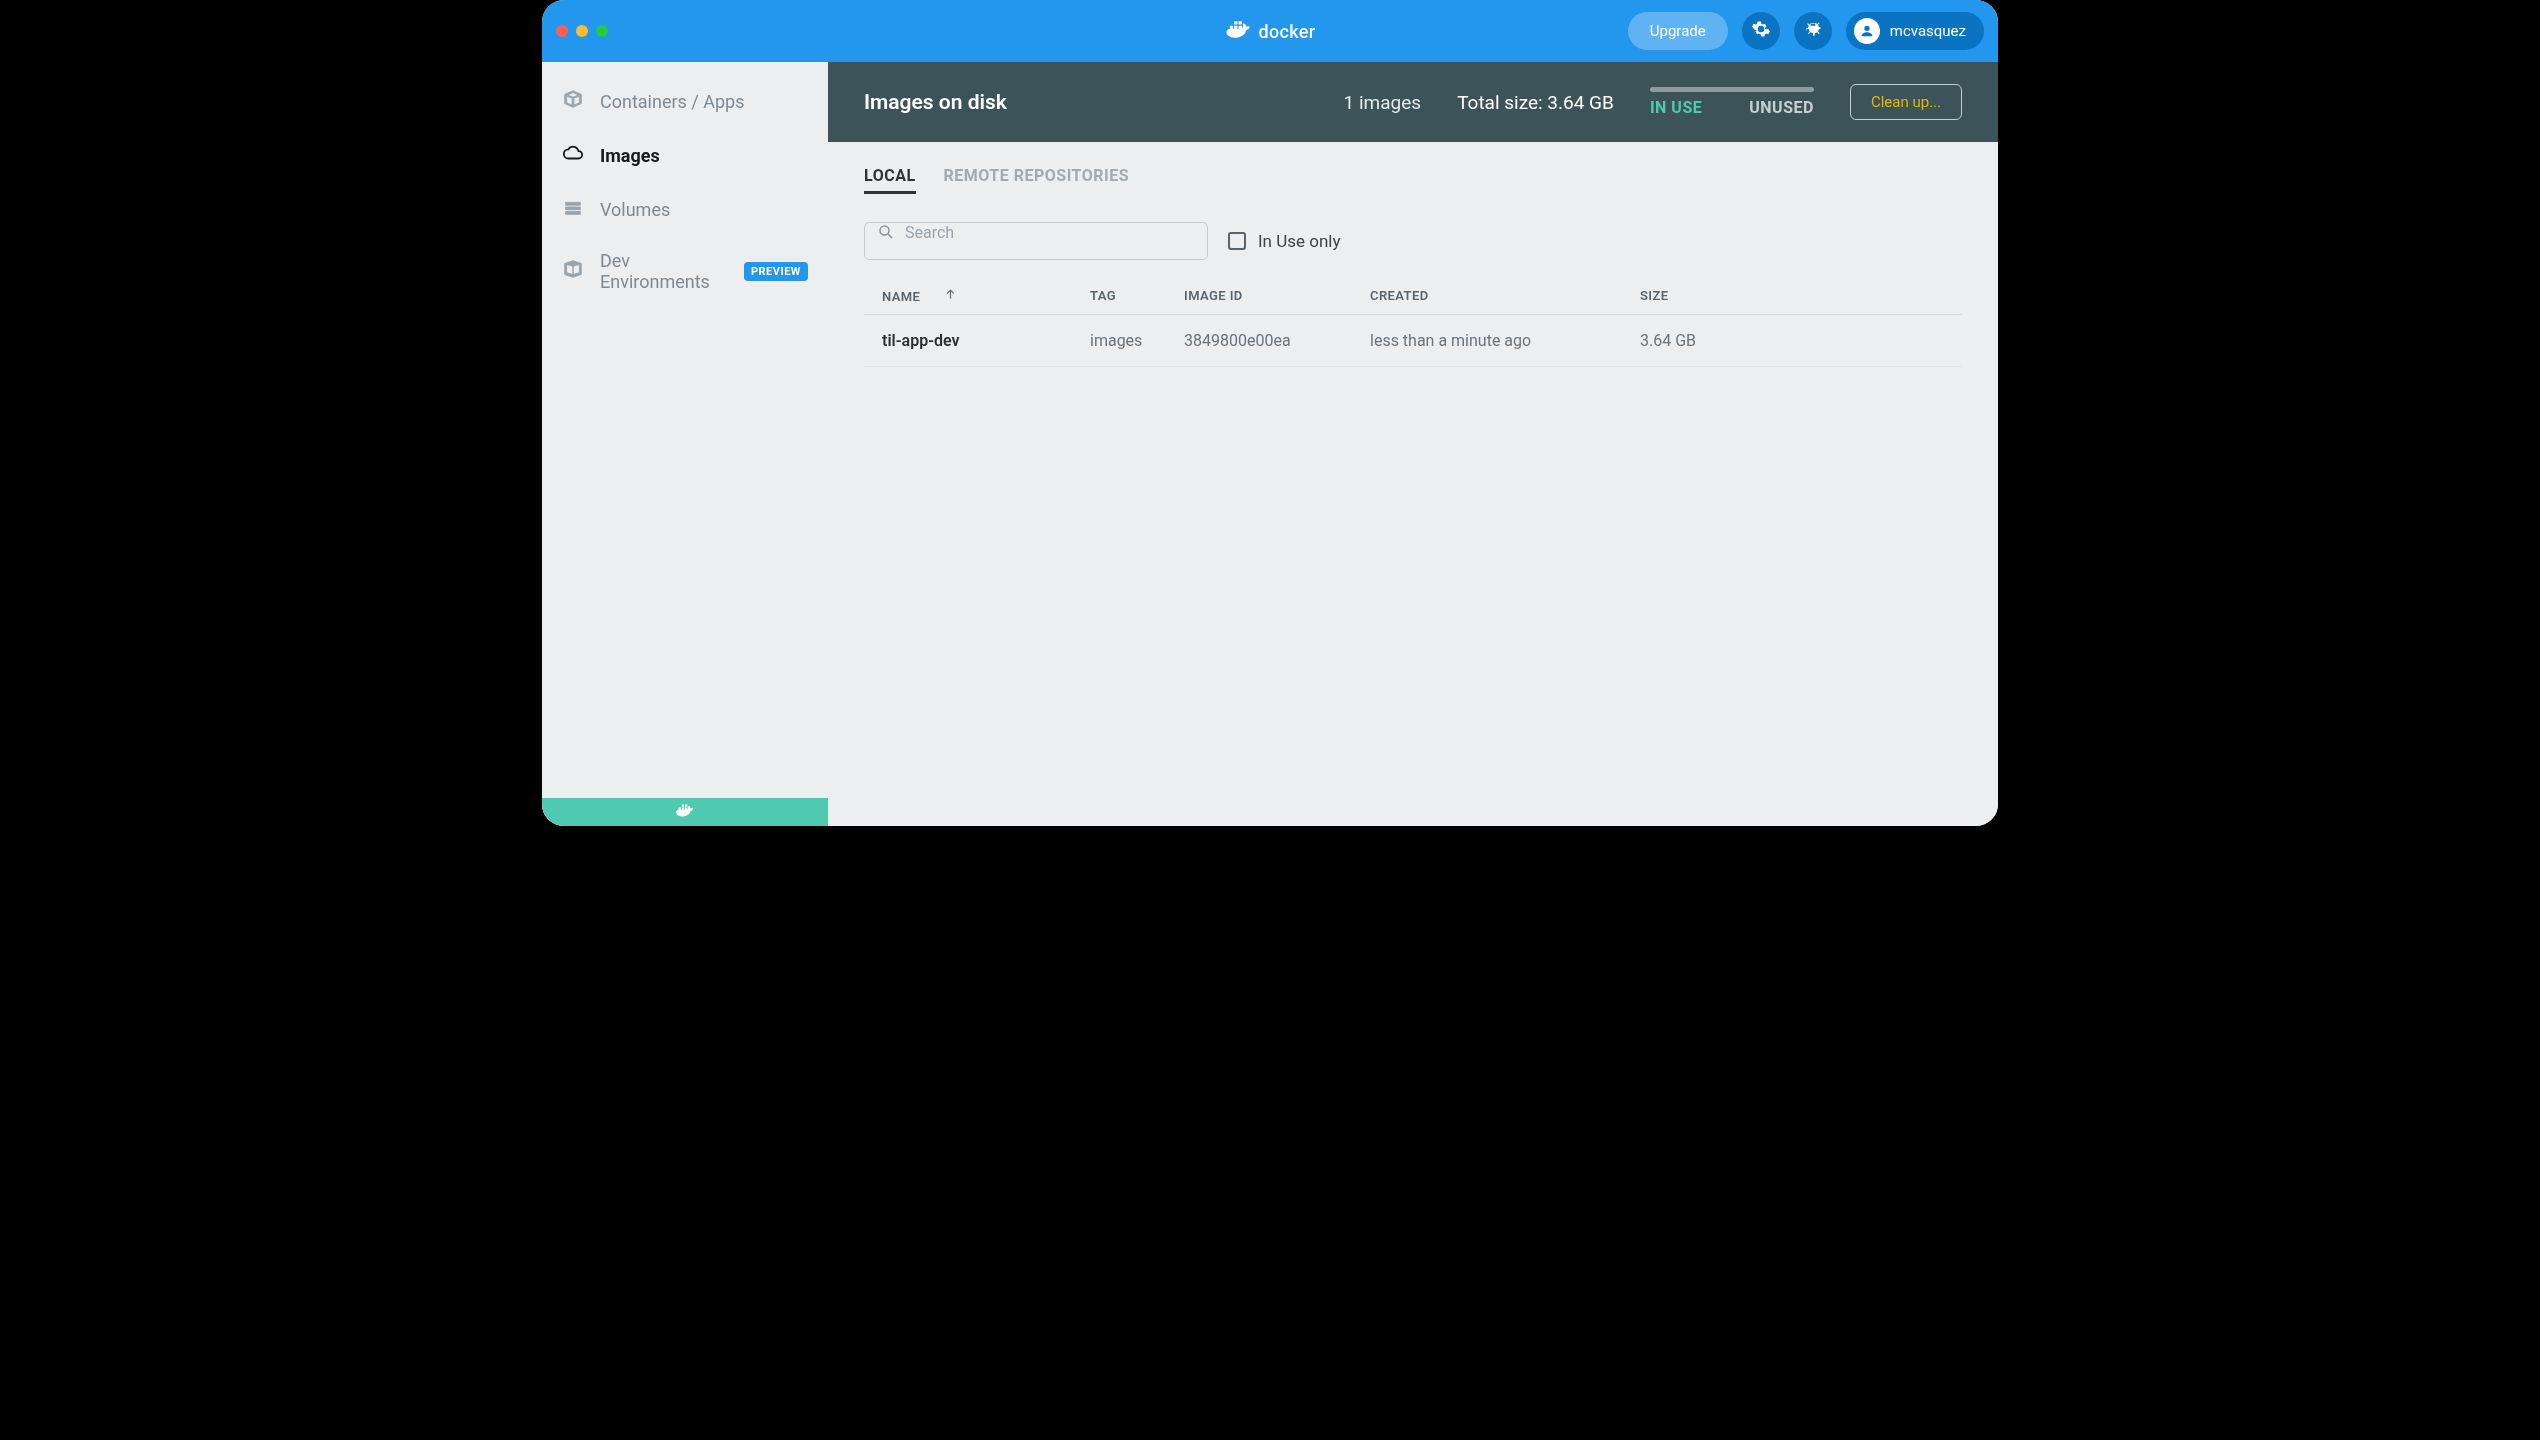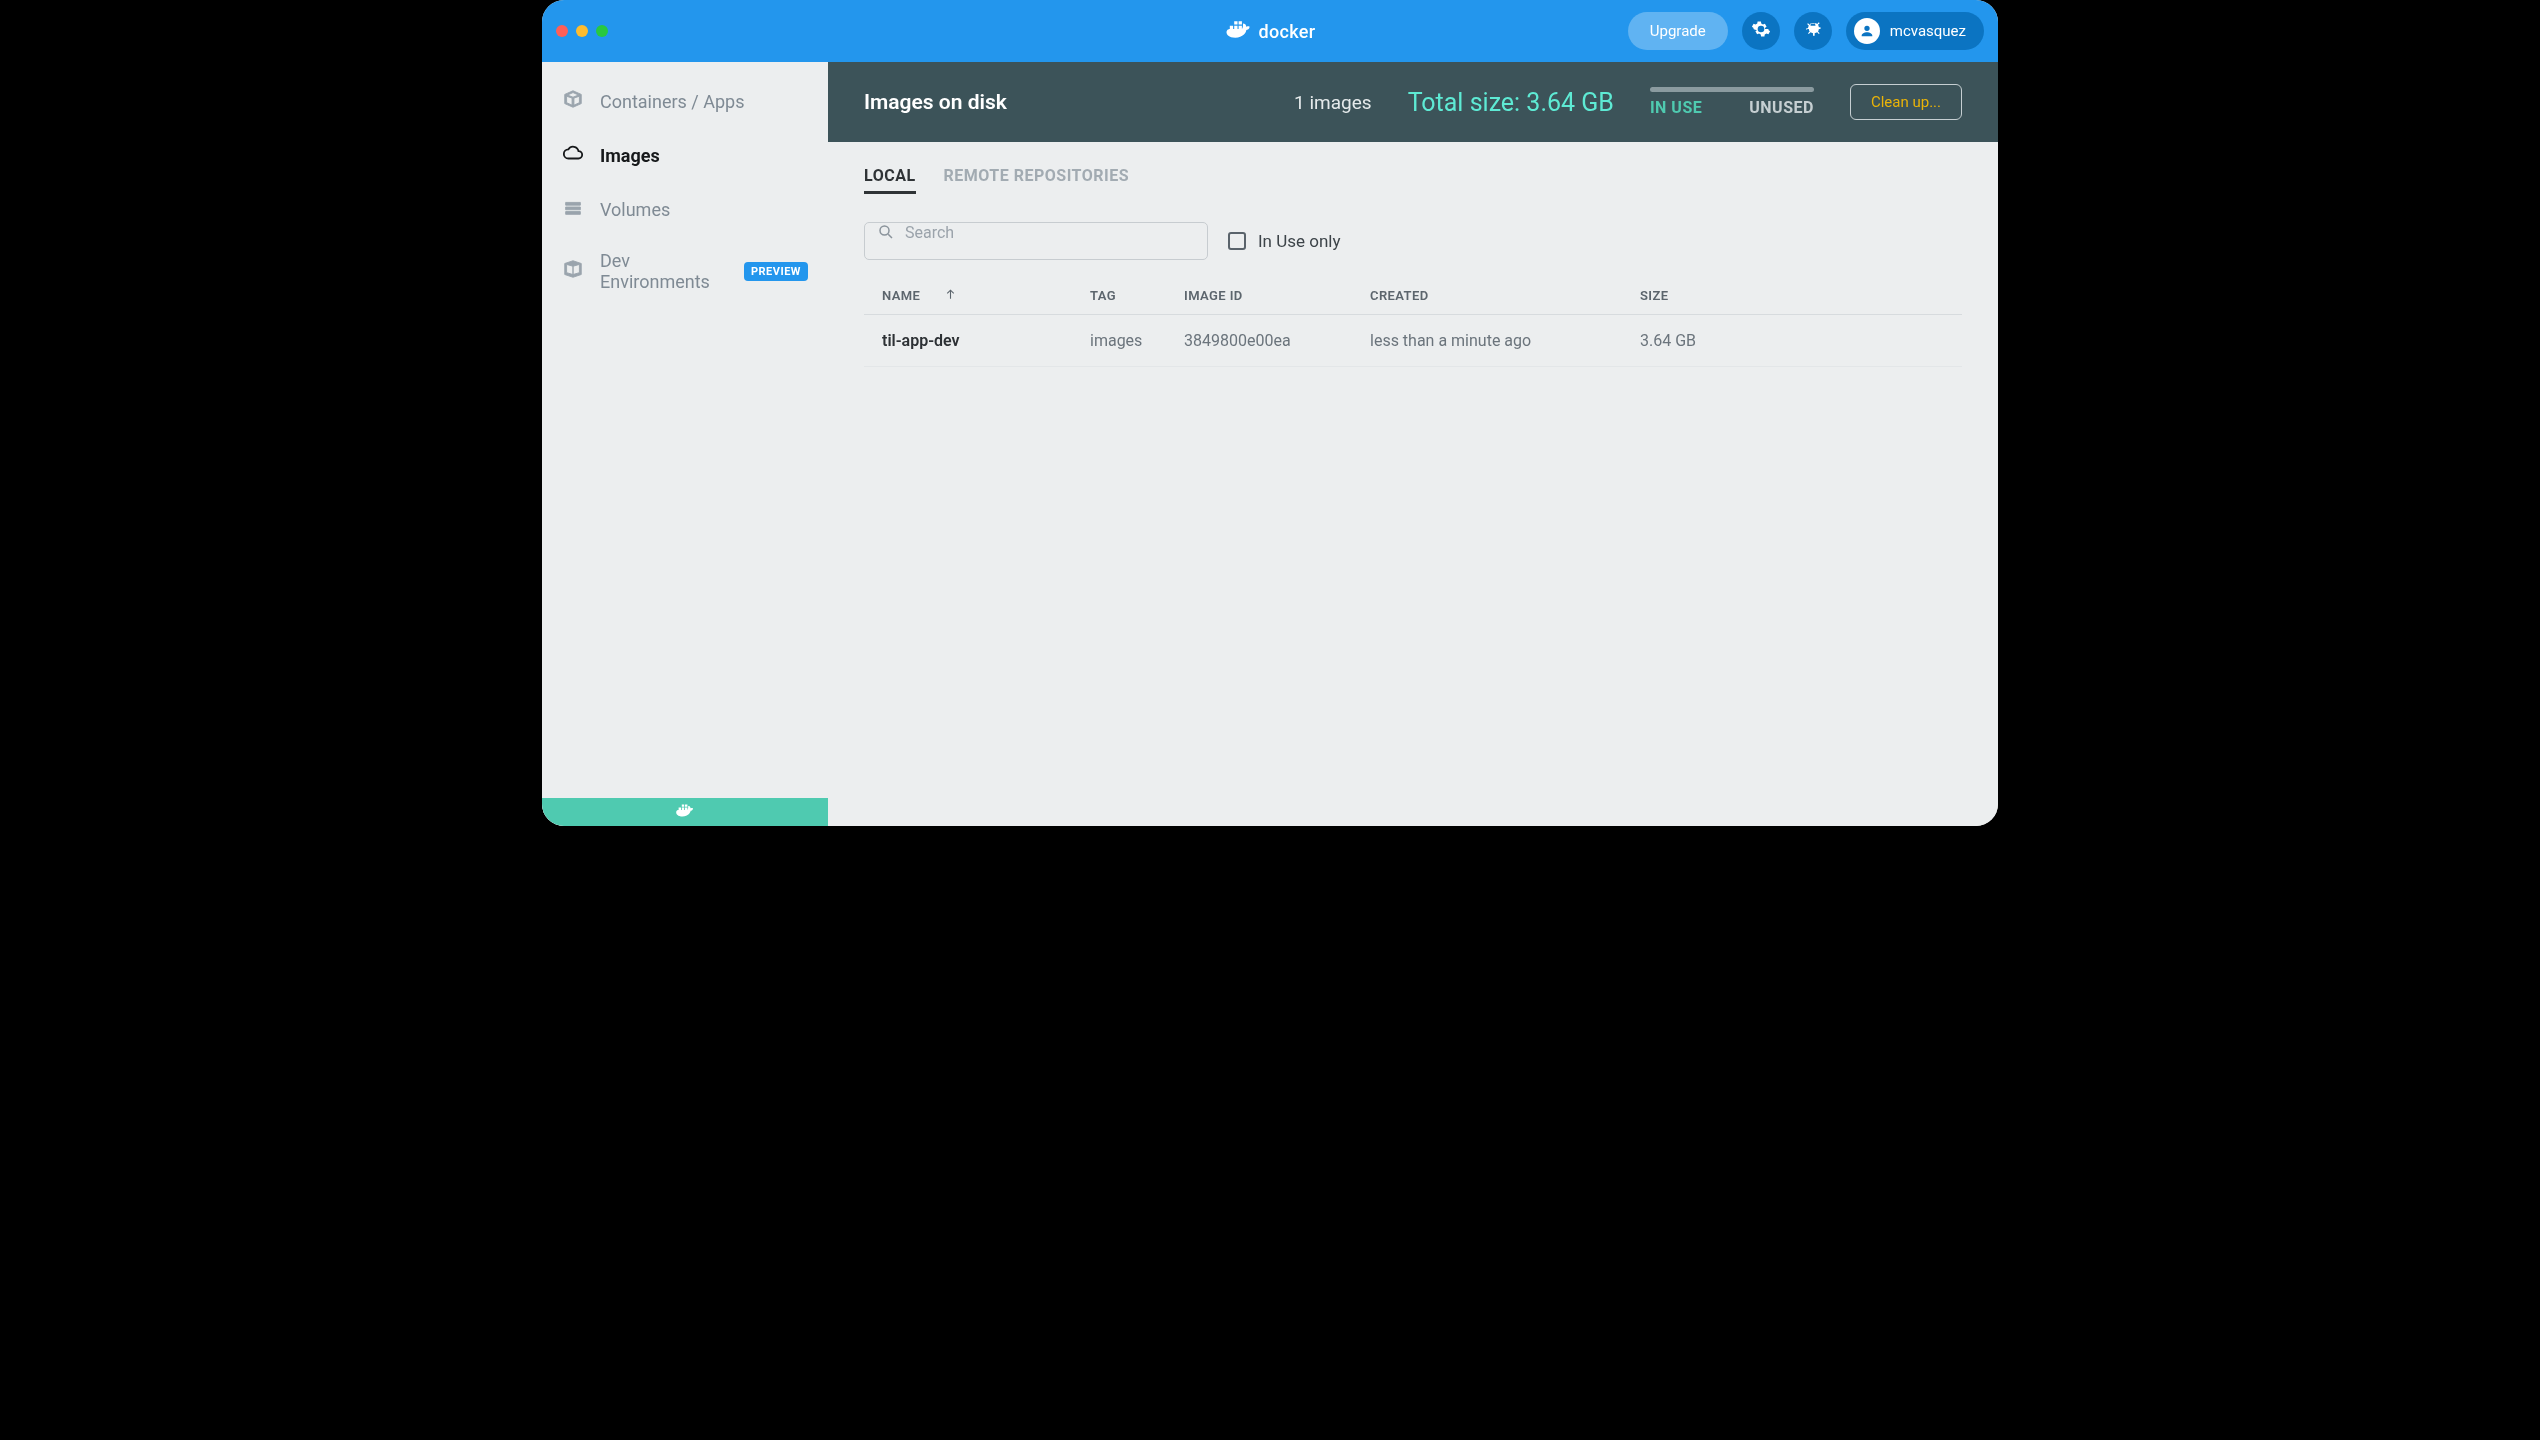--- a/index.html
+++ b/index.html
@@ -36,21 +36,21 @@
 .preview-badge { background: #2396ed; color: #fff; font-size: 11px; font-weight: 700; padding: 3px 7px; border-radius: 4px; letter-spacing: 0.5px; }
 .sidebar-footer { position: absolute; bottom: 0; left: 0; right: 0; height: 28px; background: #4fcab0; display: flex; align-items: center; justify-content: center; }
 .sidebar-footer svg { width: 20px; height: 16px; fill: #fff; }
 
 
 .main { flex: 1; display: flex; flex-direction: column; background: #eceeef; }
 .disk-header { background: #3c5359; color: #fff; padding: 22px 36px; display: flex; align-items: center; gap: 36px; }
 .disk-header h1 { font-size: 21px; font-weight: 600; flex: 0 0 auto; }
 .disk-spacer { flex: 1; }
 .disk-count { font-size: 19px; color: #e5eaeb; }
-.disk-size { font-size: 25px; color: #5eead4; }
+.disk-size { font-size: 19px; color: #ffffff; }
 .usage-block { display: flex; flex-direction: column; gap: 6px; width: 164px; }
 .usage-bar { height: 5px; background: #8b9ba0; border-radius: 3px; position: relative; }
 .usage-labels { display: flex; justify-content: space-between; font-size: 16px; font-weight: 700; letter-spacing: 0.5px; }
 .usage-labels .in-use { color: #4fcab0; }
 .usage-labels .unused { color: #c6cfd2; }
 .cleanup-btn { border: 1.5px solid #c6cfd2; background: transparent; color: #eab308; padding: 8px 20px; border-radius: 6px; font-size: 15px; cursor: pointer; }
 
 .content { padding: 24px 36px; flex: 1; }
 .tabs { display: flex; gap: 28px; margin-bottom: 28px; }
 .tab { font-size: 16px; font-weight: 700; letter-spacing: 0.5px; color: #a2abb2; padding-bottom: 6px; cursor: pointer; }
@@ -60,21 +60,21 @@
 .search-box { width: 344px; display: flex; align-items: flex-start; border: 1px solid #c7ccd0; border-radius: 5px; background: #eceeef; padding: 0 12px; height: 38px; }
 .search-box svg { width: 18px; height: 18px; stroke: #8a939b; fill: none; stroke-width: 2; }
 .search-box input { border: none; outline: none; background: transparent; font-size: 16px; padding-left: 10px; flex: 1; color: #555; }
 .search-box input::placeholder { color: #9ba3ab; }
 .checkbox-wrap { display: flex; align-items: center; gap: 12px; cursor: pointer; }
 .checkbox { width: 18px; height: 18px; border: 2px solid #5a636b; border-radius: 3px; }
 .checkbox-label { font-size: 17px; color: #3d4449; }
 
 .table { width: 100%; }
 .thead { display: flex; padding: 10px 18px; color: #5c656d; font-size: 13px; font-weight: 600; letter-spacing: 0.4px; border-bottom: 1px solid #d7dbde; }
-.col-name { flex: 0 0 208px; display: flex; gap: 24px; }
+.col-name { flex: 0 0 208px; display: flex; align-items: center; gap: 24px; }
 .col-tag { flex: 0 0 94px; }
 .col-imageid { flex: 0 0 186px; }
 .col-created { flex: 0 0 270px; }
 .col-size { flex: 1; }
 .sort-arrow svg { width: 13px; height: 13px; stroke: #5c656d; fill: none; stroke-width: 2; }
 .trow { display: flex; padding: 16px 18px; border-bottom: 1px solid #e3e6e8; font-size: 16px; color: #6b747c; align-items: center; }
 .trow .col-name { color: #2d3135; font-weight: 600; }
 </style>
 </head>
 <body>

